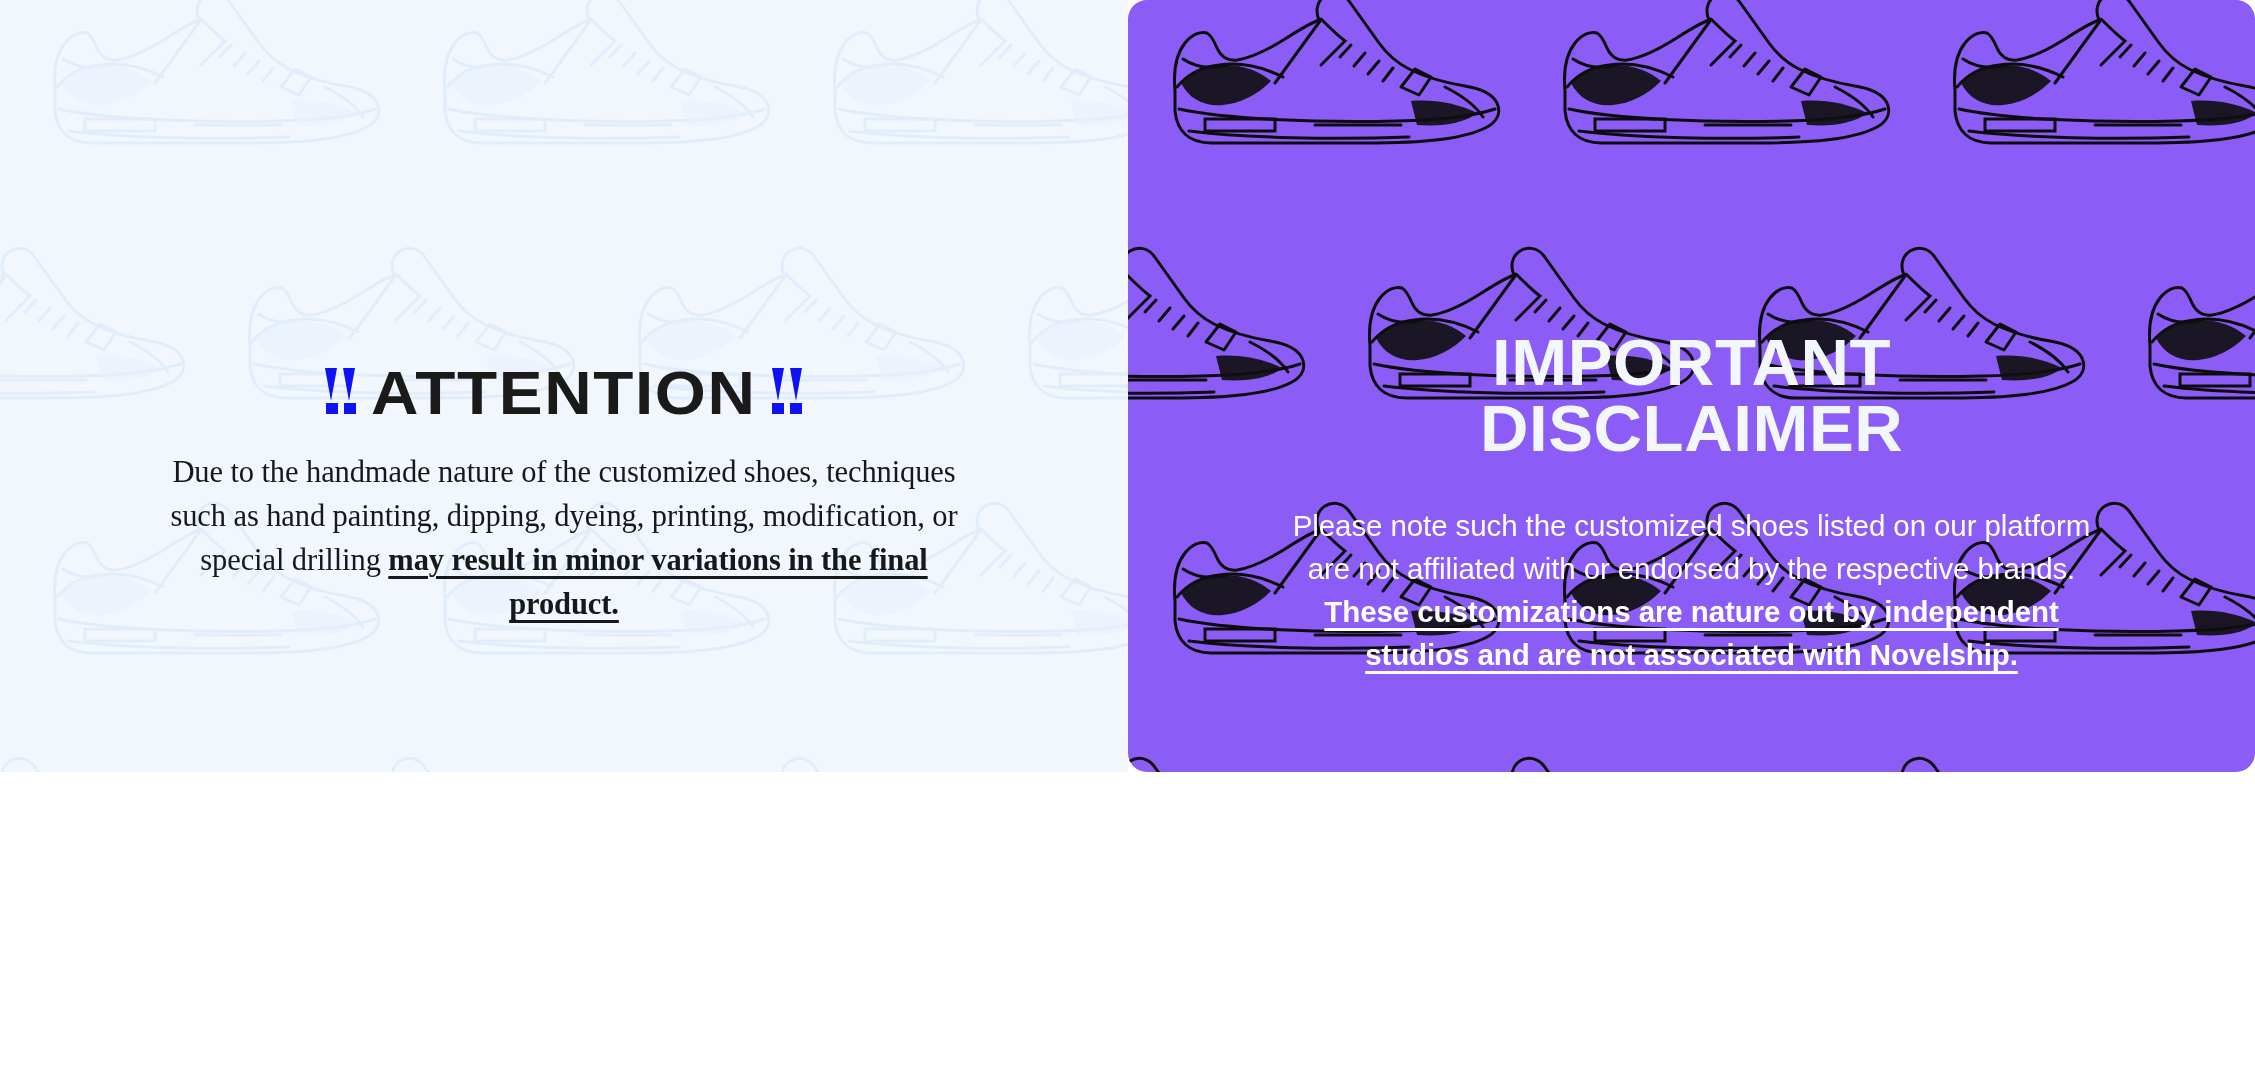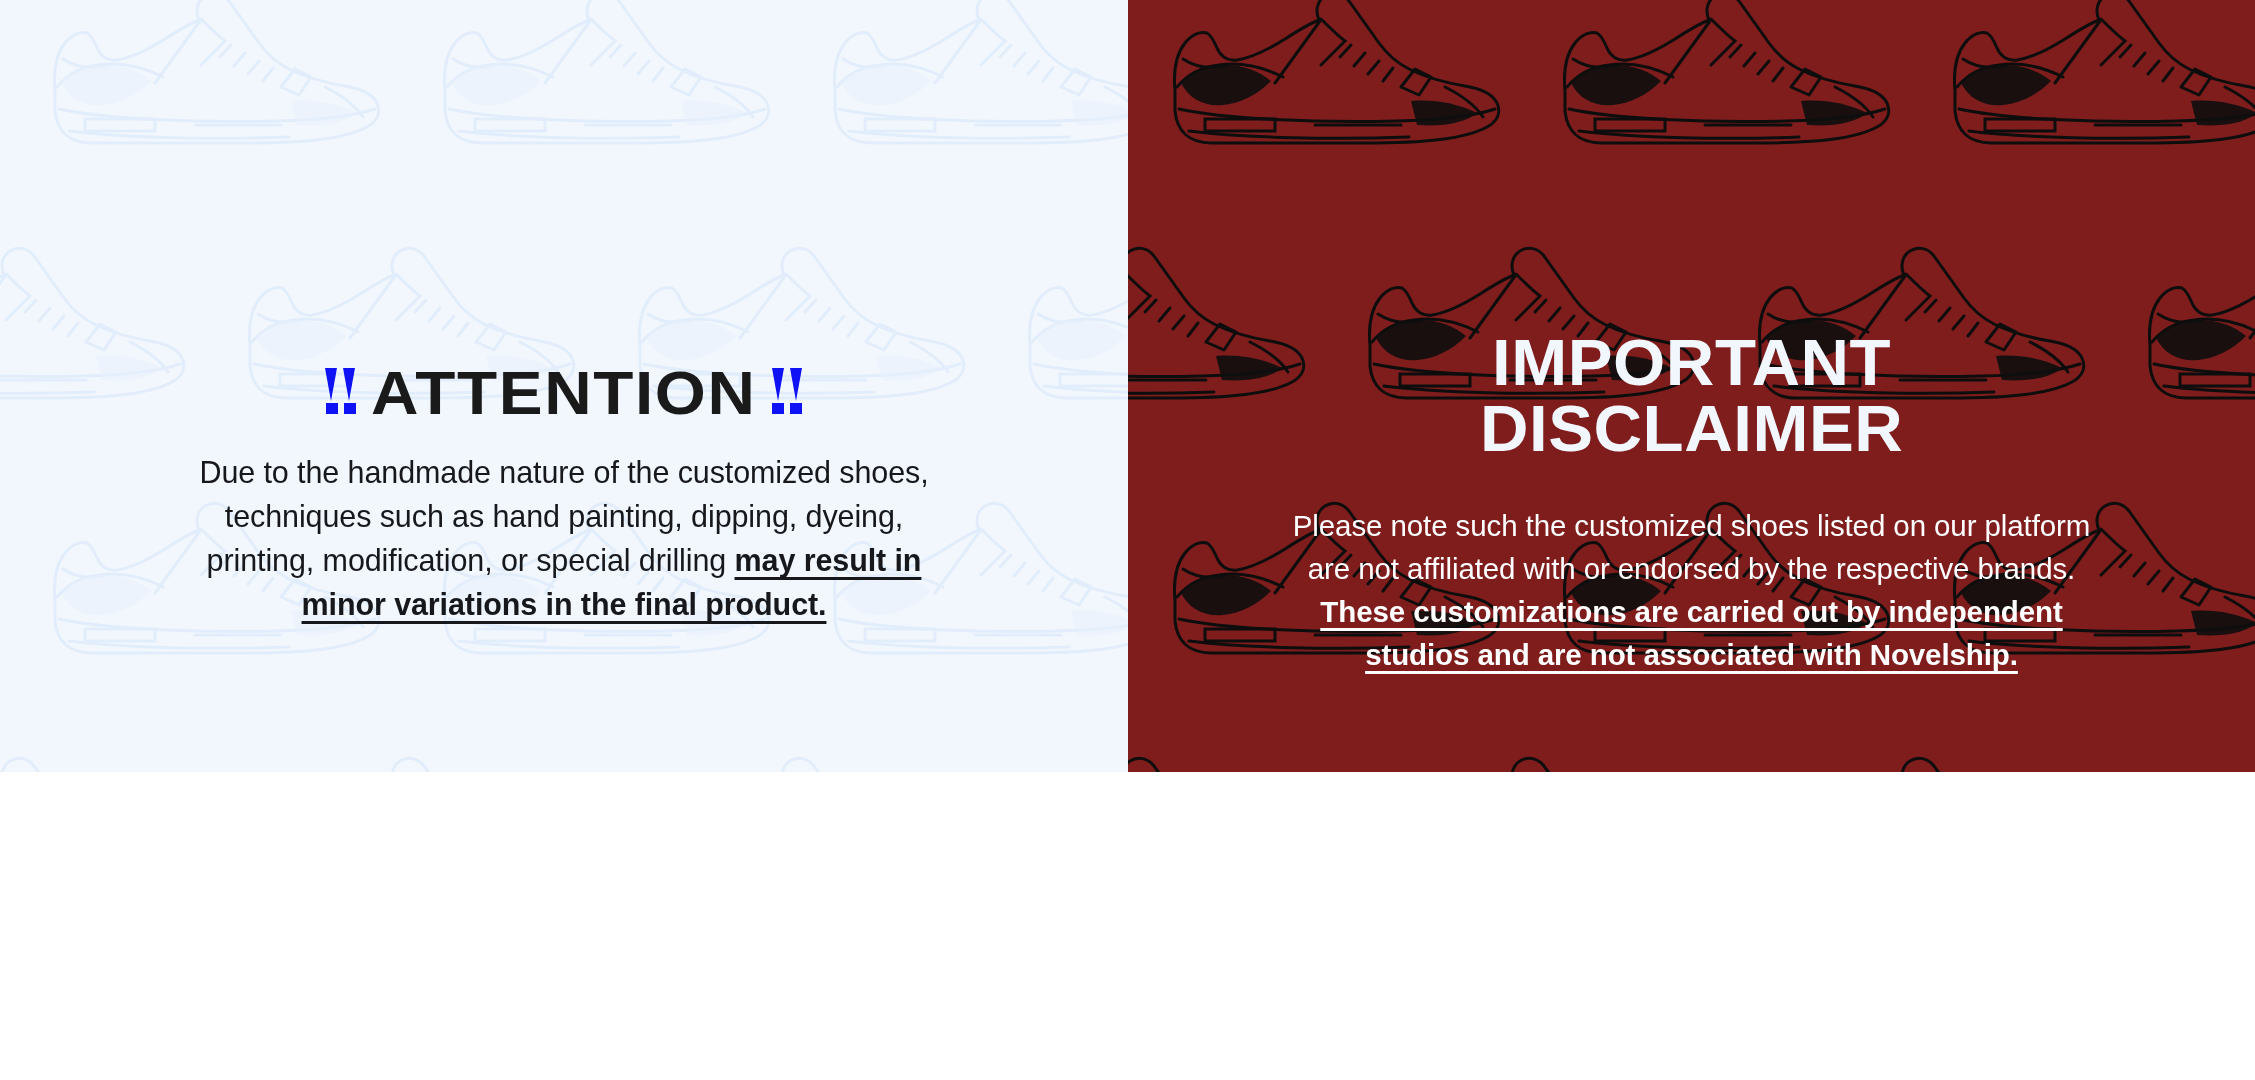--- a/index.html
+++ b/index.html
@@ -20,21 +20,21 @@
   }
 
   
   .panel {
     position: relative;
     height: 772px;
     overflow: hidden;
     box-sizing: border-box;
   }
   .panel-left  { width: 1128px; background: #F2F7FE; }
-  .panel-right { width: 1127px; background: #7f1d1d; }
+  .panel-right { width: 1127px; background: #8b5cf6; border-radius: 19px; }
 
   
   .pattern {
     position: absolute;
     inset: 0;
     pointer-events: none;
   }
   .pattern svg { display: block; width: 100%; height: 100%; }
 
   
@@ -94,21 +94,21 @@
     bottom: 0; left: 0.5px;
     width: 12px; height: 11px;
     background: #0F12F5;
   }
 
   .body-left {
     margin: 0;
     margin-top: 26px;
     width: 790px;
     text-align: center;
-    font-family: Liberation Sans, sans-serif;
+    font-family: Liberation Serif, serif;
     font-size: 30.5px;
     line-height: 44px;
     color: #16181C;
     letter-spacing: -0.1px;
   }
   .body-left .emph {
     font-weight: 700;
     text-decoration: underline;
     text-underline-offset: 6px;
     text-decoration-thickness: 2.5px;
@@ -284,18 +284,18 @@
           <use href="#sneakerD" x="622" y="910"></use>
           <use href="#sneakerD" x="1012" y="910"></use>
         </g>
       </svg>
     </div>
 
     <div class="content">
 
       <h1 class="headline-right"><span>IMPORTANT</span><br><span>DISCLAIMER</span></h1>
 
-      <p class="body-right"><span>Please note such the customized shoes listed on our platform are not affiliated with or endorsed by the respective brands. </span><span class="emph">These customizations are carried out by independent studios and are not associated with Novelship.</span></p>
+      <p class="body-right"><span>Please note such the customized shoes listed on our platform are not affiliated with or endorsed by the respective brands. </span><span class="emph">These customizations are nature out by independent studios and are not associated with Novelship.</span></p>
 
     </div>
   </section>
 
 </div>
 
 </body></html>

